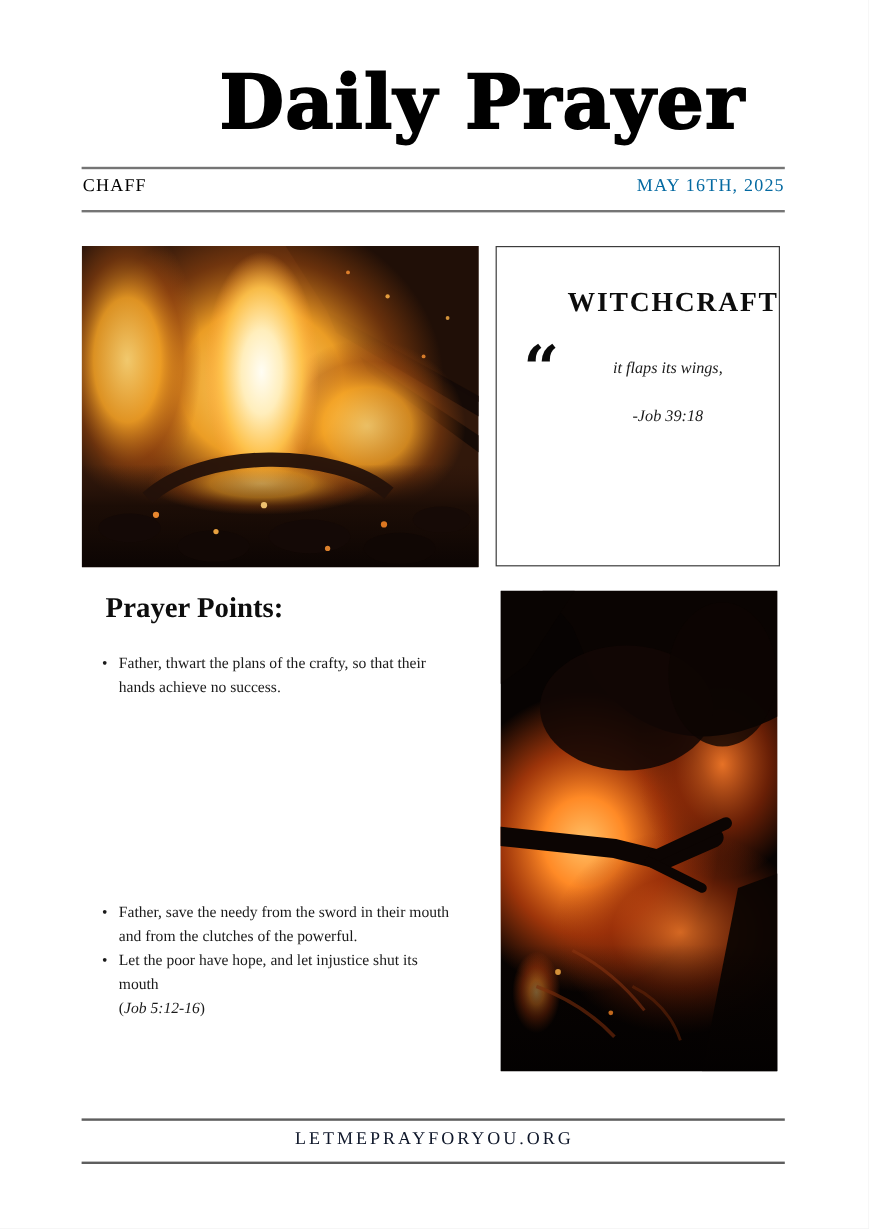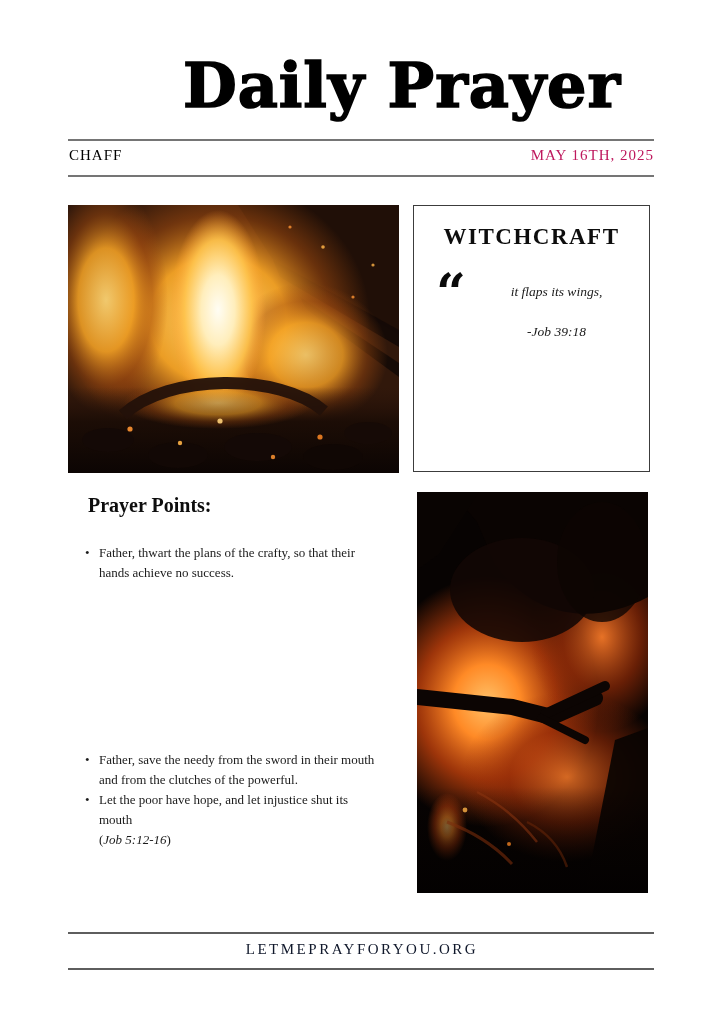--- a/index.html
+++ b/index.html
@@ -31,51 +31,51 @@
   #rule-header-top    { top: 139px; }
   #rule-header-bottom { top: 175px; }
   #rule-footer-top    { top: 932px; background:#5e5e5e; }
   #rule-footer-bottom { top: 968px; background:#5e5e5e; }
   .kicker {
     position: absolute; left: 69px; top: 147px;
     font-size: 15px; letter-spacing: 1px; color:#000000;
   }
   .dateline {
     position: absolute; right: 70px; top: 147px;
-    font-size: 15px; letter-spacing: 1px; color:#be185d;
+    font-size: 15px; letter-spacing: 1px; color:#0369a1;
   }
   .photo { position: absolute; overflow: hidden; }
   #photo-forge  { left: 68px;  top: 205px; width: 331px; height: 268px; }
   #photo-embers { left: 417px; top: 492px; width: 231px; height: 401px; }
   .photo svg { display:block; width:100%; height:100%; }
 
   .quote-card {
     position: absolute; left: 413px; top: 205px;
     width: 237px; height: 267px;
     background: #ffffff;
     border: 1px solid #3c3c3c;
   }
   .qc-title {
-    margin-top: 18px; text-align: center;
+    margin-top: 33px; text-align: right;
     font-weight: bold; font-size: 23px; letter-spacing: 1.5px;
     color: #0d0d0d;
   }
   .qc-row { display: flex; margin: 28px 14px 0 22px; align-items: flex-start; }
   .qc-mark {
     font-family: "DejaVu Serif", serif;
     font-weight: bold; font-size: 52px; line-height: 0.58;
     width: 42px; flex: none; color:#0a0a0a;
   }
   .qc-col { flex: 1; text-align: center; font-style: italic; font-size: 13.5px; color:#1a1a1a; }
   .qc-quote { margin-top: 6px; }
   .qc-cite  { margin-top: 24px; }
 
   .pp-heading {
     position: absolute; left: 88px; top: 494px;
-    font-size: 20px; font-weight: bold; color:#0d0d0d;
+    font-size: 24px; font-weight: bold; color:#0d0d0d;
   }
   .plist {
     position: absolute; left: 84px;
     margin: 0; padding: 0; list-style: none;
     width: 292px; font-size: 13px; line-height: 20px; color:#1a1a1a;
   }
   #plist-top    { top: 543px; }
   #plist-bottom { top: 750px; }
   .plist li { position: relative; padding-left: 15px; }
   .plist li::before {

